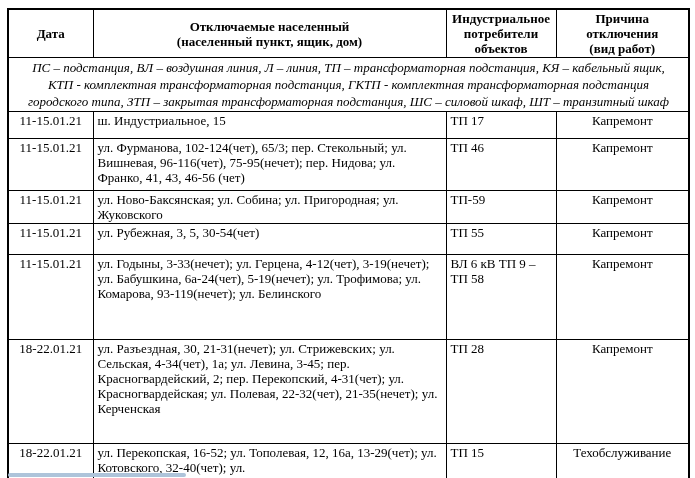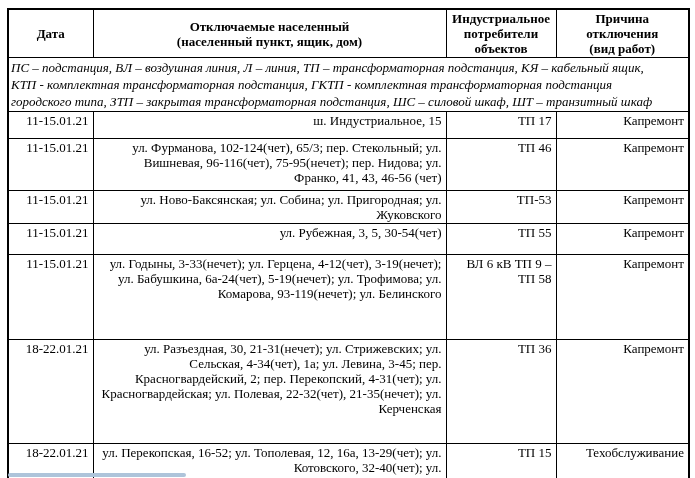--- a/index.html
+++ b/index.html
@@ -38,27 +38,28 @@
     vertical-align: middle;
     line-height: 15px;
   }
   .col-date   { width: 85px; }
   .col-cons   { width: 353px; }
   .col-disp   { width: 110px; }
   .col-reason { width: 133px; }
 
   .legend-row td {
     font-style: italic;
+    text-align: center;
     line-height: 17px;
     padding: 1px 2px;
   }
-  .c-date   { text-align: right; }
-  .c-cons   { text-align: right; }
-  .c-disp   { text-align: right; }
-  .c-reason { text-align: right; }
+  .c-date   { text-align: center; }
+  .c-cons   { text-align: left; }
+  .c-disp   { text-align: left; }
+  .c-reason { text-align: center; }
 
   tr.hr { height: 48px; }
   tr.lg { height: 52px; }
   tr.r0 { height: 27px; }
   tr.r1 { height: 52px; }
   tr.r2 { height: 31px; }
   tr.r3 { height: 31px; }
   tr.r4 { height: 85px; }
   tr.r5 { height: 104px; }
   tr.r6 { height: 64px; }
@@ -119,39 +120,39 @@
     </tr>
     <tr class="r1">
       <td class="c-date">11-15.01.21</td>
       <td class="c-cons">ул. Фурманова, 102-124(чет), 65/3; пер. Стекольный; ул. Вишневая, 96-116(чет), 75-95(нечет); пер. Нидова; ул. Франко, 41, 43, 46-56 (чет)</td>
       <td class="c-disp">ТП 46</td>
       <td class="c-reason">Капремонт</td>
     </tr>
     <tr class="r2">
       <td class="c-date">11-15.01.21</td>
       <td class="c-cons">ул. Ново-Баксянская; ул.  Собина; ул. Пригородная; ул. Жуковского</td>
-      <td class="c-disp">ТП-53</td>
+      <td class="c-disp">ТП-59</td>
       <td class="c-reason">Капремонт</td>
     </tr>
     <tr class="r3">
       <td class="c-date">11-15.01.21</td>
       <td class="c-cons">ул. Рубежная, 3, 5, 30-54(чет)</td>
       <td class="c-disp">ТП 55</td>
       <td class="c-reason">Капремонт</td>
     </tr>
     <tr class="r4">
       <td class="c-date">11-15.01.21</td>
       <td class="c-cons">ул. Годыны, 3-33(нечет); ул. Герцена, 4-12(чет), 3-19(нечет); ул. Бабушкина, 6а-24(чет), 5-19(нечет); ул. Трофимова; ул. Комарова, 93-119(нечет); ул. Белинского</td>
       <td class="c-disp">ВЛ 6 кВ ТП 9 – ТП 58</td>
       <td class="c-reason">Капремонт</td>
     </tr>
     <tr class="r5">
       <td class="c-date">18-22.01.21</td>
       <td class="c-cons">ул. Разъездная, 30, 21-31(нечет); ул. Стрижевских; ул. Сельская, 4-34(чет), 1а; ул. Левина, 3-45; пер. Красногвардейский, 2; пер. Перекопский, 4-31(чет); ул. Красногвардейская; ул. Полевая, 22-32(чет), 21-35(нечет); ул. Керченская</td>
-      <td class="c-disp">ТП 36</td>
+      <td class="c-disp">ТП 28</td>
       <td class="c-reason">Капремонт</td>
     </tr>
     <tr class="r6">
       <td class="c-date">18-22.01.21</td>
       <td class="c-cons">ул. Перекопская, 16-52; ул. Тополевая, 12, 16а, 13-29(чет); ул. Котовского, 32-40(чет); ул.</td>
       <td class="c-disp">ТП 15</td>
       <td class="c-reason">Техобслуживание</td>
     </tr>
   </tbody>
 </table>

